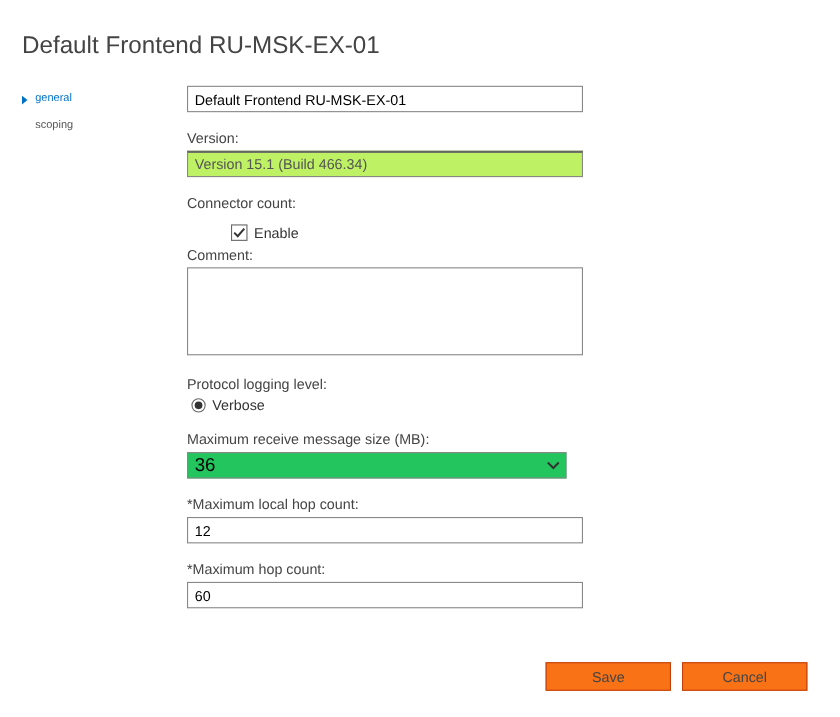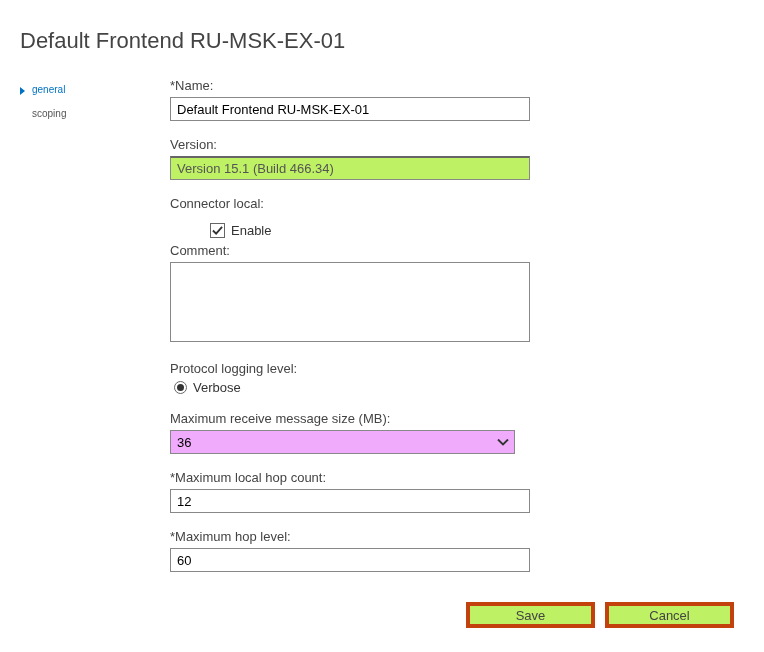--- a/index.html
+++ b/index.html
@@ -136,44 +136,44 @@
     .select-wrap {
       position: relative;
       width: 345px;
     }
     .select-input {
       width: 100%;
       height: 24px;
       border: 1px solid #888;
       padding: 2px 24px 2px 6px;
       font-family: inherit;
-      font-size: 13px;
-      background: #f0abfc;
+      font-size: 17px;
+      background: #22c55e;
       appearance: none;
       -webkit-appearance: none;
     }
     .select-chevron {
       position: absolute;
       right: 6px;
       top: 50%;
       transform: translateY(-50%);
       pointer-events: none;
     }
     .button-bar {
       position: absolute;
       bottom: 24px;
       right: 30px;
       display: flex;
       gap: 10px;
     }
     .btn {
-      width: 129px;
+      width: 114px;
       height: 26px;
-      border: 4px solid #c2410c;
-      background: #bef264;
+      border: 1px solid #c2410c;
+      background: #f97316;
       font-family: inherit;
       font-size: 13px;
       color: #444;
       cursor: pointer;
     }
     .comment-label {
       margin-top: 5px;
     }
   </style>
 </head>
@@ -187,31 +187,30 @@
       <span>general</span>
     </div>
     <div class="sidebar-item">
       <span>scoping</span>
     </div>
   </div>
 
   <div class="form-area">
 
     <div class="field">
-      <label class="field-label">*Name:</label>
       <input type="text" class="text-input" value="Default Frontend RU-MSK-EX-01" style="">
     </div>
 
     <div class="field">
       <label class="field-label">Version:</label>
       <input type="text" class="text-input readonly" readonly="" value="Version 15.1 (Build 466.34)" style="">
     </div>
 
     <div class="field">
-      <label class="field-label">Connector local:</label>
+      <label class="field-label">Connector count:</label>
       <div class="checkbox-row">
         <span class="checkbox">
           <svg viewBox="0 0 12 12">
               <path d="M1 6 L4.5 9.5 L11 2" stroke="#333" stroke-width="2" fill="none"></path>
             </svg>
         </span>
         <span>Enable</span>
       </div>
       <label class="field-label comment-label">Comment:</label>
       <textarea class="textarea-input" style=""></textarea>
@@ -236,21 +235,21 @@
         </span>
       </div>
     </div>
 
     <div class="field">
       <label class="field-label">*Maximum local hop count:</label>
       <input type="text" class="text-input" value="12" style="">
     </div>
 
     <div class="field">
-      <label class="field-label">*Maximum hop level:</label>
+      <label class="field-label">*Maximum hop count:</label>
       <input type="text" class="text-input" value="60" style="">
     </div>
 
   </div>
 </div>
 
 <div class="button-bar">
   <button class="btn">Save</button>
   <button class="btn">Cancel</button>
 </div>

